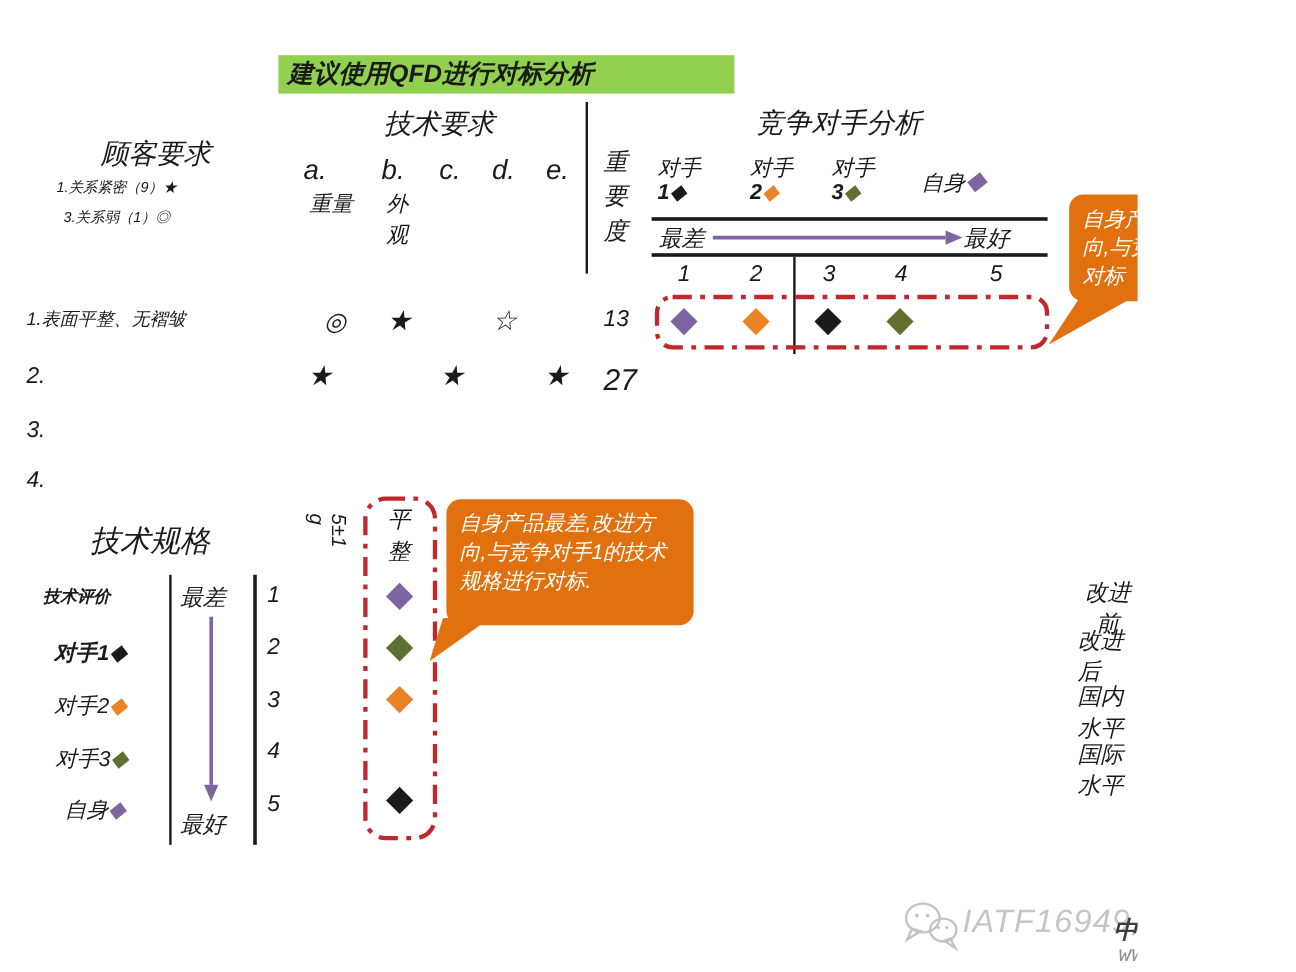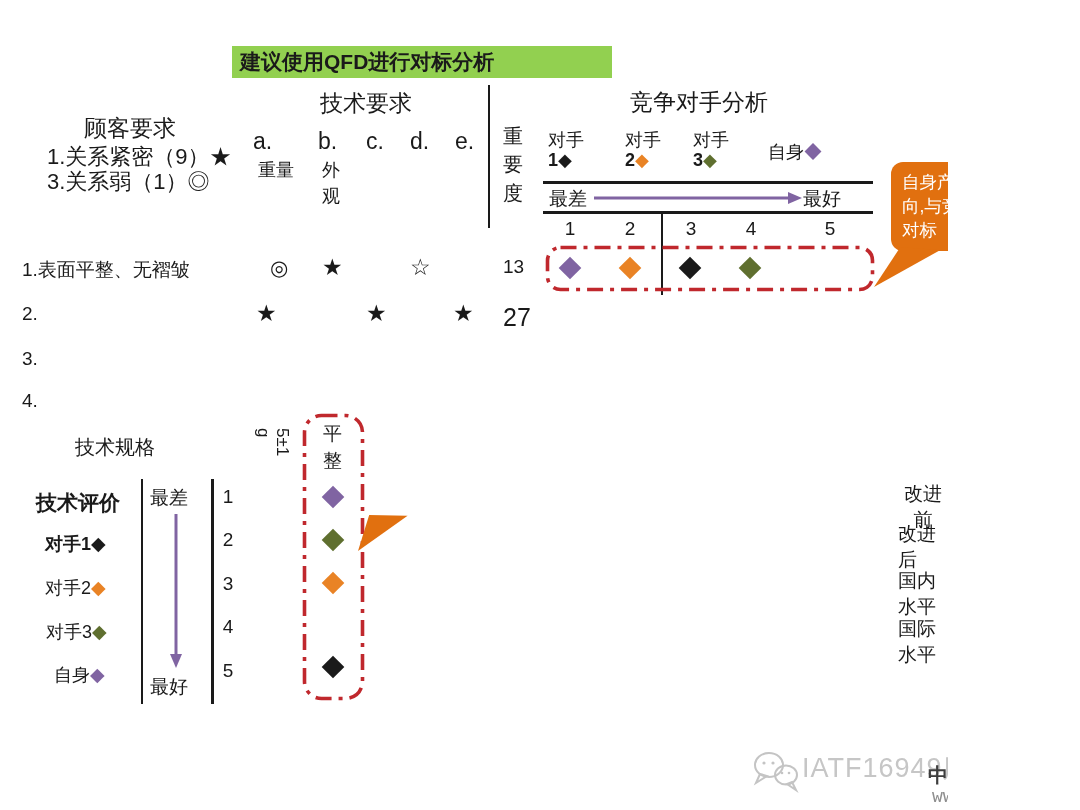--- a/index.html
+++ b/index.html
@@ -1,17 +1,17 @@
 <!DOCTYPE html>
 <html><head>
 <meta charset="utf-8">
 <style>
   html,body{margin:0;padding:0;background:#fff;}
   #canvas{position:relative;width:948px;height:810px;background:#ffffff;overflow:hidden;
-          font-family:"Liberation Sans",sans-serif;color:#1a1a1a;}
+          font-family:"Liberation Sans",sans-serif;color:#1a1a1a;font-style:italic;}
   .abs{position:absolute;}
   .banner{background:var(--green,#92D050);}
   .vtext{word-break:break-all;line-height:1.42;}
   .hline{background:#1a1a1a;height:2.5px;}
   .vline{background:#1a1a1a;width:2px;}
   .dm{position:absolute;width:16px;height:16px;transform:rotate(45deg);background:var(--c,#000);}
   .mk{color:var(--c,#000);}
   .callout{background:var(--orange,#E1700F);color:#fff;border-radius:12px;
            font-size:17.5px;line-height:1.38;padding:8px 11px;box-sizing:border-box;}
   .tail{background:var(--orange,#E1700F);}
@@ -22,21 +22,21 @@
 <body>
 
 <div id="canvas" style="--green: #92D050; --orange: #E1700F;">
 
   <div class="abs banner" style="left:232px;top:46px;width:380px;height:32px;line-height:32px;font-size:21px;font-weight:bold;padding-left:8px;box-sizing:border-box;">建议使用QFD进行对标分析</div>
 
   <div class="abs" style="left:320px;top:88px;font-size:23px;">技术要求</div>
   <div class="abs" style="left:630px;top:87px;font-size:23px;">竞争对手分析</div>
   <div class="abs" style="left:84px;top:113px;font-size:23px;">顾客要求</div>
 
-  <div class="abs" style="left:47px;top:144px;font-size:22px;line-height:25px;">
+  <div class="abs" style="left:47px;top:144px;font-size:12px;line-height:25px;text-align:center;">
     <div>1.关系紧密（9）★</div>
     <div>3.关系弱（1）◎</div>
   </div>
 
   <div class="abs" style="left:253px;top:128px;font-size:23px;">a.</div>
   <div class="abs" style="left:318px;top:128px;font-size:23px;">b.</div>
   <div class="abs" style="left:366px;top:128px;font-size:23px;">c.</div>
   <div class="abs" style="left:410px;top:128px;font-size:23px;">d.</div>
   <div class="abs" style="left:455px;top:128px;font-size:23px;">e.</div>
   <div class="abs" style="left:258px;top:158px;font-size:18px;">重量</div>
@@ -83,56 +83,57 @@
   </svg>
 
   <div class="dm" style="left: 562px; top: 260px; --c: #8064A2;"></div>
   <div class="dm" style="left: 622px; top: 260px; --c: #E98325;"></div>
   <div class="dm" style="left: 682px; top: 260px; --c: #1A1A1A;"></div>
   <div class="dm" style="left: 742px; top: 260px; --c: #5F6F2F;"></div>
 
   <div class="abs" style="left:503px;top:256px;font-size:19px;">13</div>
   <div class="abs" style="left:503px;top:303px;font-size:25px;">27</div>
 
-  <div class="abs" style="left:22px;top:257px;font-size:19px;">1.表面平整、无褶皱</div>
+  <div class="abs" style="left:22px;top:257px;font-size:15px;">1.表面平整、无褶皱</div>
   <div class="abs" style="left:22px;top:303px;font-size:19px;">2.</div>
   <div class="abs" style="left:22px;top:348px;font-size:19px;">3.</div>
   <div class="abs" style="left:22px;top:390px;font-size:19px;">4.</div>
 
   <div class="abs" style="left:270px;top:256px;font-size:21px;">◎</div>
   <div class="abs" style="left:322px;top:254px;font-size:23px;">★</div>
   <div class="abs" style="left:410px;top:254px;font-size:23px;">☆</div>
 
   <div class="abs" style="left:256px;top:300px;font-size:23px;">★</div>
   <div class="abs" style="left:366px;top:300px;font-size:23px;">★</div>
   <div class="abs" style="left:453px;top:300px;font-size:23px;">★</div>
 
   <div class="abs callout" style="left:891px;top:162px;width:189px;height:89px;">自身产品最差,改进方向,与竞争对手3进行对标</div>
   <div class="abs tail" style="left:874px;top:247px;width:66px;height:40px;clip-path:polygon(40% 0, 100% 8%, 0 100%);"></div>
 
-  <div class="abs" style="left:75px;top:434px;font-size:20px;">技术规格</div>
+  <div class="abs" style="left:75px;top:434px;font-size:25px;">技术规格</div>
 
   <div class="abs" style="left:240px;top:428px;width:52px;font-size:17px;line-height:19px;transform:rotate(90deg);transform-origin:26px 26px;">
     <div>5±1</div>
     <div>g</div>
   </div>
 
   <svg class="abs" style="left:302px;top:413px;" width="63" height="288" viewBox="0 0 63 288">
     <rect x="2.5" y="2.5" width="58" height="283" rx="17" fill="none" stroke="#C0282D" stroke-width="3.6" stroke-dasharray="16 7 4 7"></rect>
   </svg>
   <div class="abs vtext" style="left:323px;top:421px;width:20px;font-size:19px;">平整</div>
 
   <div class="dm" style="left: 325px; top: 489px; --c: #8064A2;"></div>
   <div class="dm" style="left: 325px; top: 532px; --c: #5F6F2F;"></div>
   <div class="dm" style="left: 325px; top: 575px; --c: #E98325;"></div>
   <div class="dm" style="left: 325px; top: 659px; --c: #1A1A1A;"></div>
 
+  <div class="abs callout" style="left:372px;top:416px;width:206px;height:105px;">自身产品最差,改进方向,与竞争对手1的技术规格进行对标.</div>
   <div class="abs tail" style="left:358px;top:515px;width:62px;height:36px;clip-path:polygon(18% 0, 80% 2%, 0 100%);"></div>
 
-  <div class="abs" style="left:36px;top:489px;font-size:21px;font-weight:bold;">技术评价</div>
+  <div class="abs" style="left:36px;top:489px;font-size:14px;font-weight:bold;">技术评价</div>
 
   <div class="abs legrow" style="left:45px;top:532px;">
     <span style="font-weight:bold;">对手1</span><span class="mk" style="font-size: 19px; --c: #1A1A1A;">◆</span>
   </div>
   <div class="abs legrow" style="left:45px;top:576px;text-align:center;">
     <span>对手2</span><span class="mk" style="font-size: 19px; --c: #E98325;">◆</span>
   </div>
   <div class="abs legrow" style="left:46px;top:620px;">
     <span>对手3</span><span class="mk" style="font-size: 19px; --c: #5F6F2F;">◆</span>
   </div>

